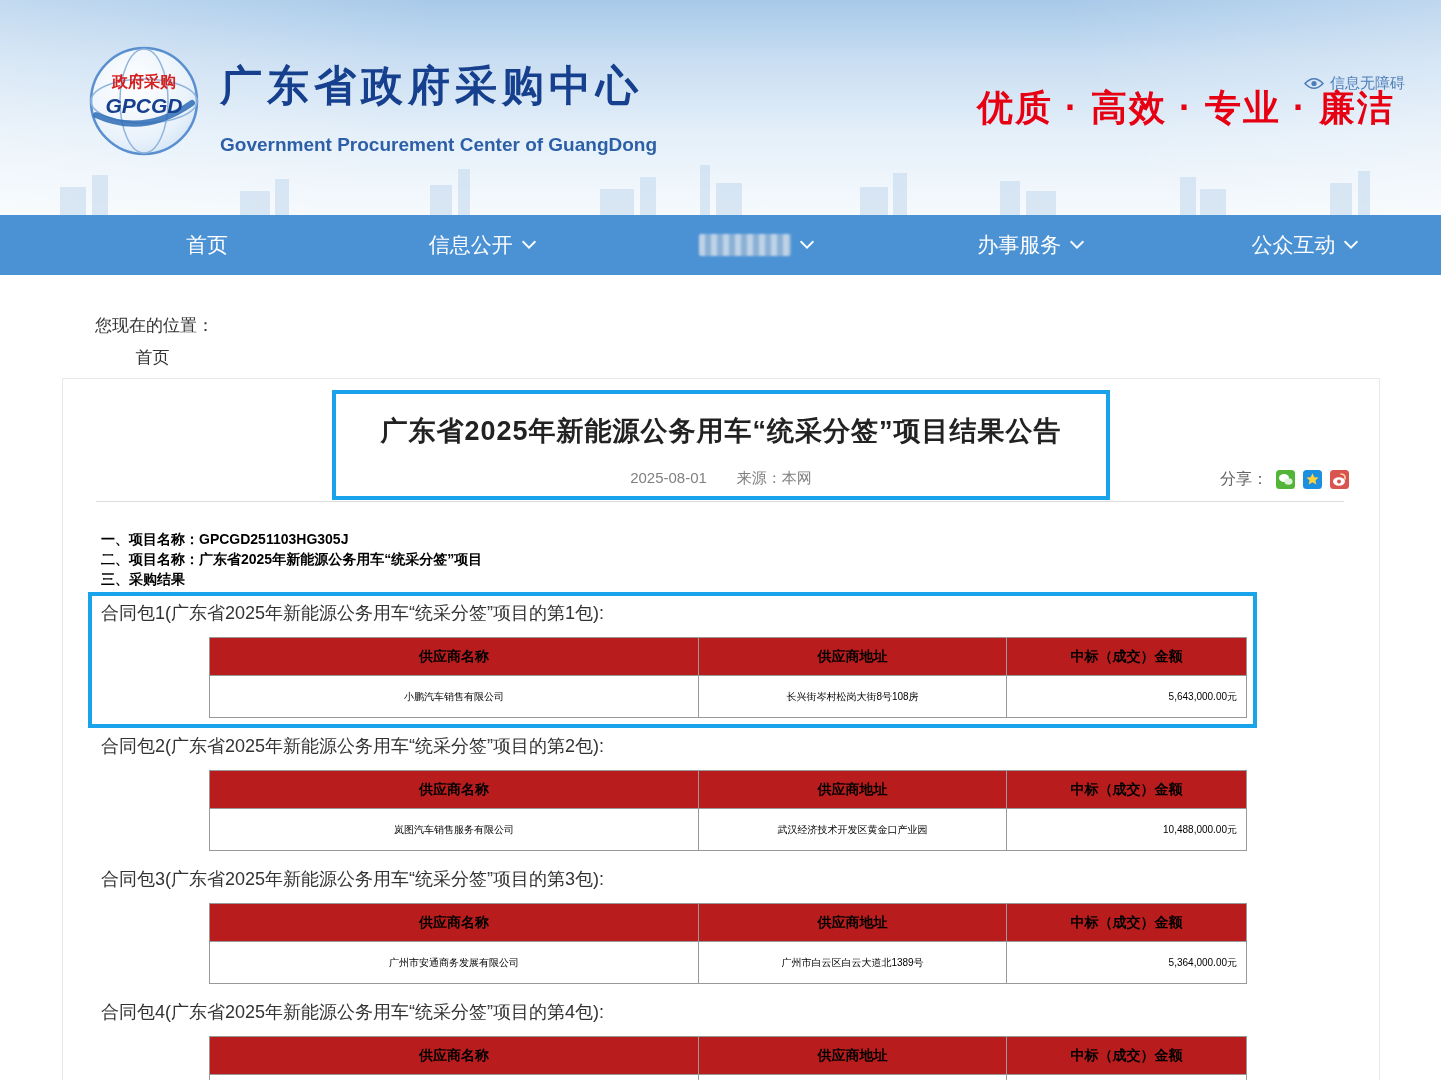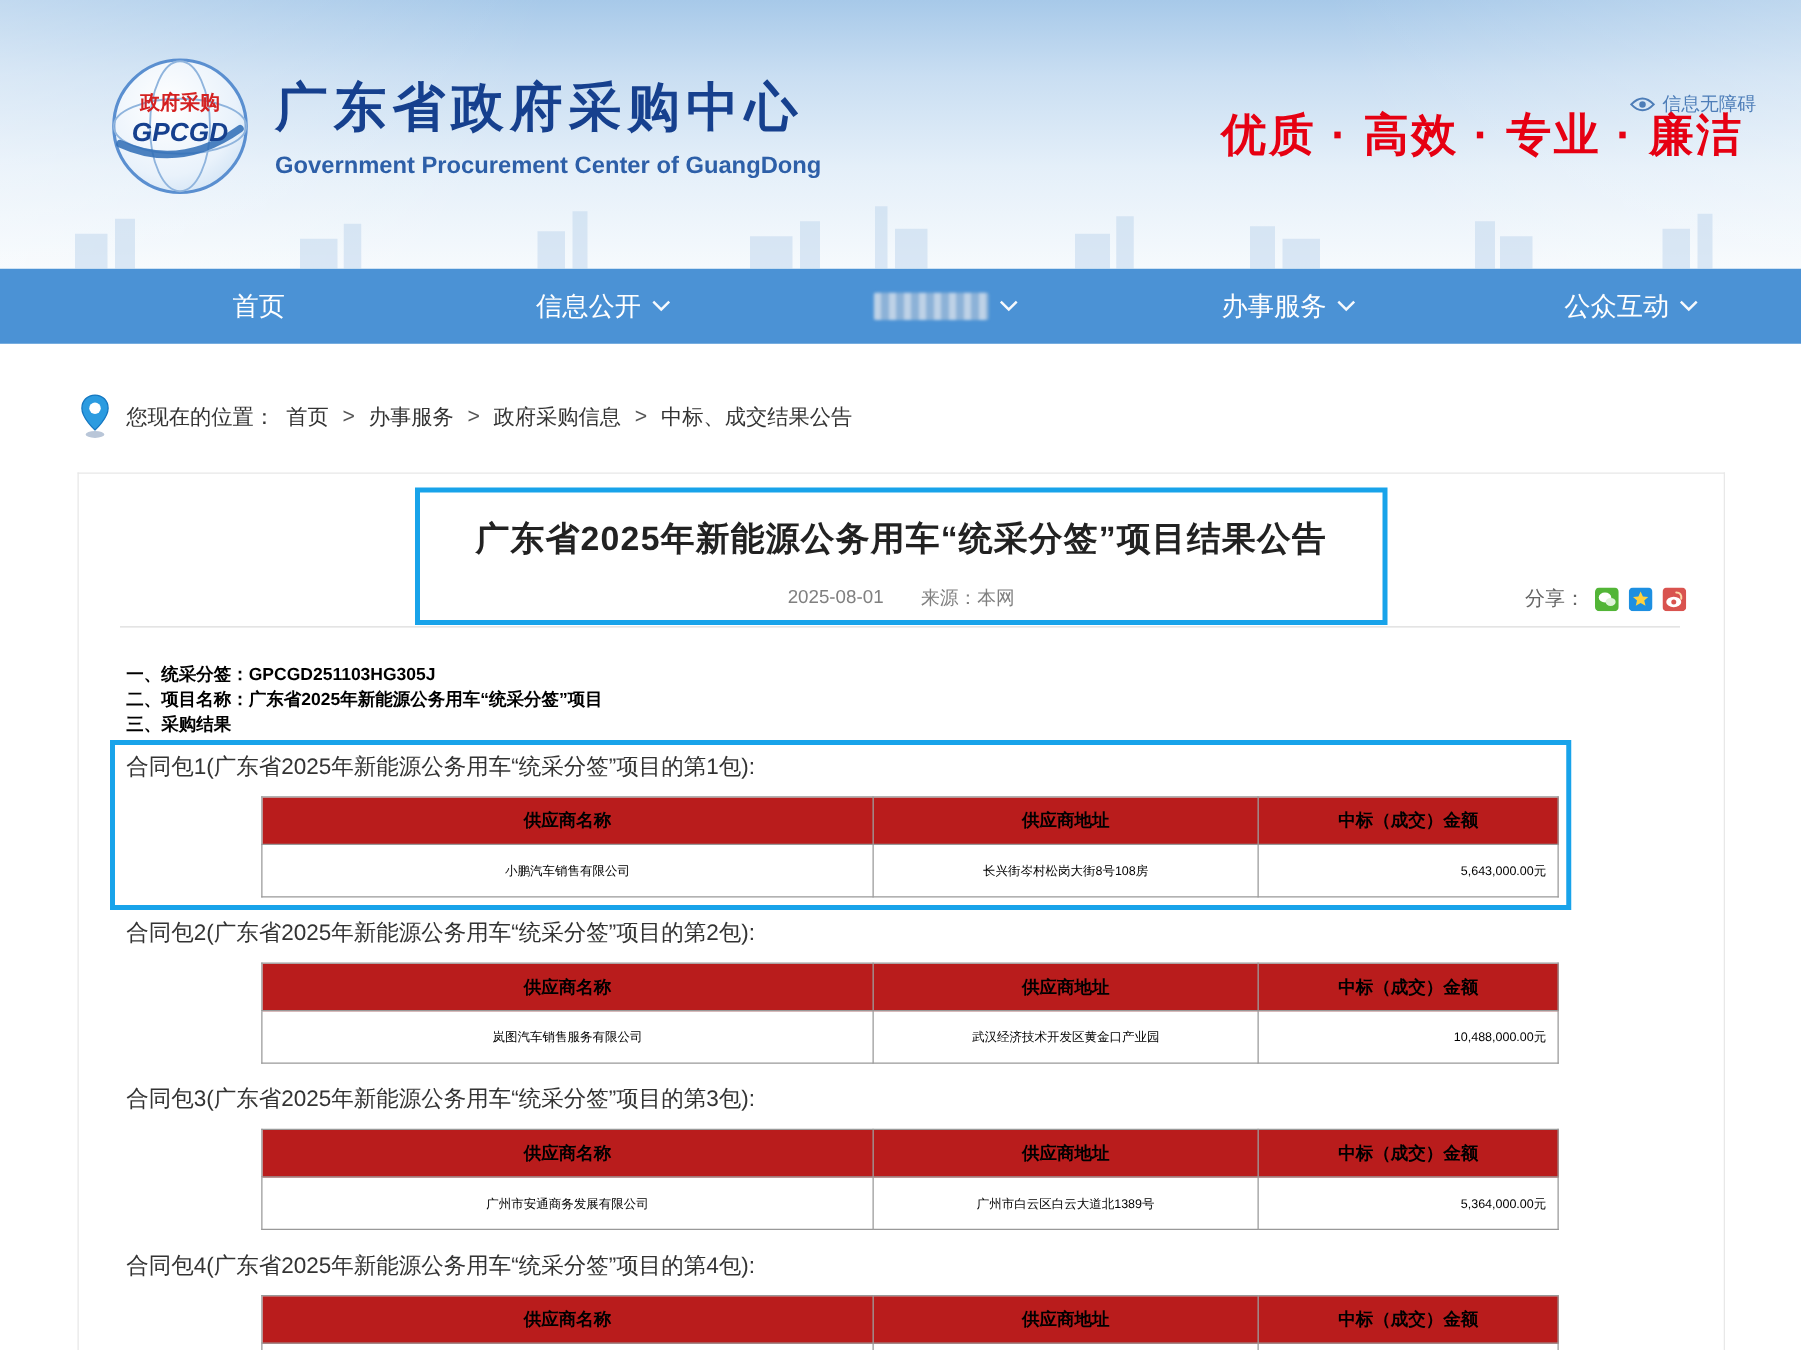--- a/index.html
+++ b/index.html
@@ -14,40 +14,40 @@
     background:linear-gradient(120deg, rgba(255,255,255,.45), rgba(255,255,255,0) 70%);
     transform:rotate(-14deg); }
   .streak2 { position:absolute; right:-120px; top:-120px; width:700px; height:380px;
     background:linear-gradient(240deg, rgba(255,255,255,.38), rgba(255,255,255,0) 65%);
     transform:rotate(10deg); }
   .skyline { position:absolute; left:0; bottom:0; width:1441px; height:58px; opacity:.55; }
 
   .logo-wrap { position:absolute; left:88px; top:45px; width:112px; height:112px; }
   .brand-text { position:absolute; left:220px; top:58px; }
   .site-title { font-size:42px; font-weight:bold; color:#16408e; letter-spacing:5px; }
-  .site-subtitle { margin-top:8px; font-size:19px; font-weight:bold; color:#2d5fa8; }
+  .site-subtitle { margin-top:20px; font-size:19px; font-weight:bold; color:#2d5fa8; }
   .slogan { position:absolute; right:46px; top:84px; font-size:36px; font-weight:bold;
     color:#e60012; letter-spacing:2px; white-space:nowrap; }
   .access-link { position:absolute; right:36px; top:74px; display:flex; align-items:center; gap:6px;
     font-size:15px; color:#4d7db8; text-decoration:none; cursor:pointer; }
 
   
   .main-nav { position:absolute; left:0; top:215px; width:1441px; height:60px;
     background:#4b92d5; display:flex; padding-left:70px; }
   .nav-item { flex:1; display:flex; align-items:center; justify-content:center; gap:11px;
     color:#fff; font-size:21px; cursor:pointer; }
   .chev { width:10px; height:10px; border-right:2px solid rgba(255,255,255,.95);
     border-bottom:2px solid rgba(255,255,255,.95); transform:rotate(45deg); margin-top:-6px; }
   .blur-chip { width:92px; height:22px; border-radius:2px; background:
     repeating-linear-gradient(90deg, rgba(255,255,255,.55) 0 6px, rgba(150,185,220,.75) 6px 12px),
     #6f9cc9; filter:blur(1.2px); }
 
   
-  .breadcrumb { position:absolute; left:64px; top:305px; height:56px; display:flex;
-    align-items:center; gap:9px; font-size:17px; color:#333; }
+  .breadcrumb { position:absolute; left:76px; top:305px; height:56px; display:flex;
+    align-items:center; gap:9px; font-size:17px; color:#333;flex-direction:column; }
   .bc-prefix { margin-left:4px; }
   .bc-link { color:#333; text-decoration:none; cursor:pointer; }
   .bc-sep { color:#555; margin:0 2px; }
 
   
   .card { position:absolute; left:62px; top:378px; width:1318px; height:702px;
     background:#fff; border:1px solid #e8e8e8; border-bottom:none; }
   .article-title { position:absolute; left:0; top:34px; width:100%; text-align:center;
     font-size:27px; font-weight:bold; color:#222; letter-spacing:1px; }
   .meta-row { position:absolute; left:0; top:90px; width:100%; display:flex;
@@ -202,21 +202,21 @@
         <rect x="0" y="0" width="19" height="19" rx="3.5" fill="#d9534f"></rect>
         <ellipse cx="9" cy="11.5" rx="6" ry="4.2" fill="#ffffff"></ellipse>
         <circle cx="9" cy="11.5" r="2" fill="#d9534f"></circle>
         <path d="M11 4 Q15.5 4 15 9" fill="none" stroke="#ffd9a8" stroke-width="1.6" stroke-linecap="round"></path>
       </svg>
     </div>
 
     <div class="content-divider"></div>
 
     <div class="project-meta">
-      <div>一、统采分签：GPCGD251103HG305J</div>
+      <div>一、项目名称：GPCGD251103HG305J</div>
       <div>二、项目名称：广东省2025年新能源公务用车“统采分签”项目</div>
       <div>三、采购结果</div>
     </div>
 
     <section class="pkg pkg1">
       <div class="pkg-heading">合同包1(广东省2025年新能源公务用车“统采分签”项目的第1包):</div>
       <table class="pkg-table">
         <colgroup>
             <col class="c1">
             <col class="c2">

